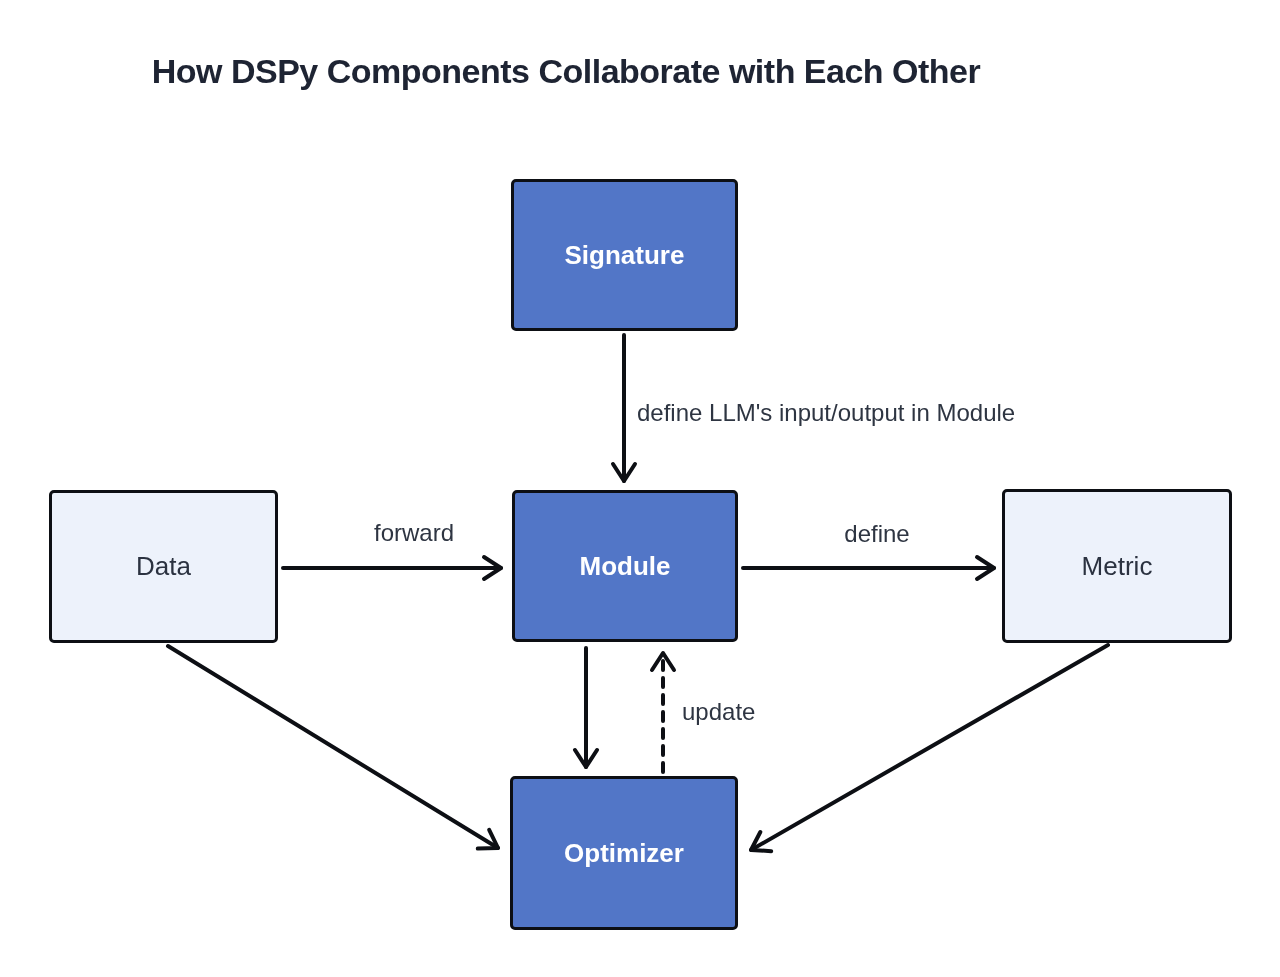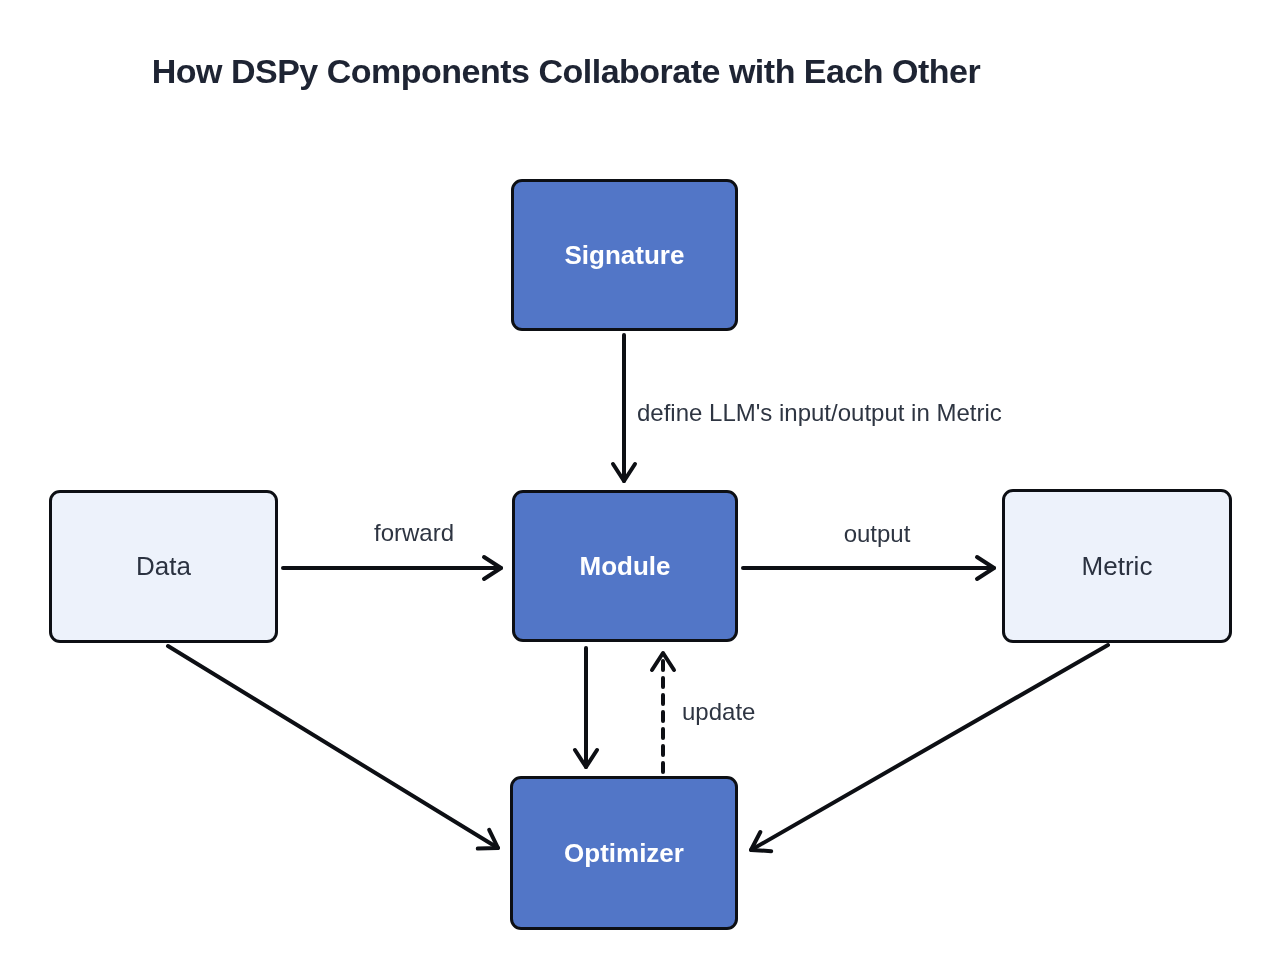--- a/index.html
+++ b/index.html
@@ -23,21 +23,21 @@
     text-align: center;
     font-size: 34px;
     font-weight: bold;
     letter-spacing: -0.5px;
     color: #1e2433;
   }
   .node {
     position: absolute;
     box-sizing: border-box;
     border: 3.5px solid #0d0f14;
-    border-radius: 11px;
+    border-radius: 5px;
     display: flex;
     align-items: center;
     justify-content: center;
     font-size: 26px;
   }
   .node.primary {
     background: #5276c7;
     color: #ffffff;
     font-weight: bold;
   }
@@ -120,21 +120,21 @@
   </div>
 
   <div id="node-module" class="node primary">
     <span>Module</span>
   </div>
 
   <div id="node-optimizer" class="node primary">
     <span>Optimizer</span>
   </div>
 
-  <div id="label-define" class="edge-label">define LLM's input/output in Metric</div>
+  <div id="label-define" class="edge-label">define LLM's input/output in Module</div>
 
   <div id="label-forward" class="edge-label">forward</div>
 
-  <div id="label-output" class="edge-label">output</div>
+  <div id="label-output" class="edge-label">define</div>
 
   <div id="label-update" class="edge-label">update</div>
 
 </div>
 
 </body></html>

